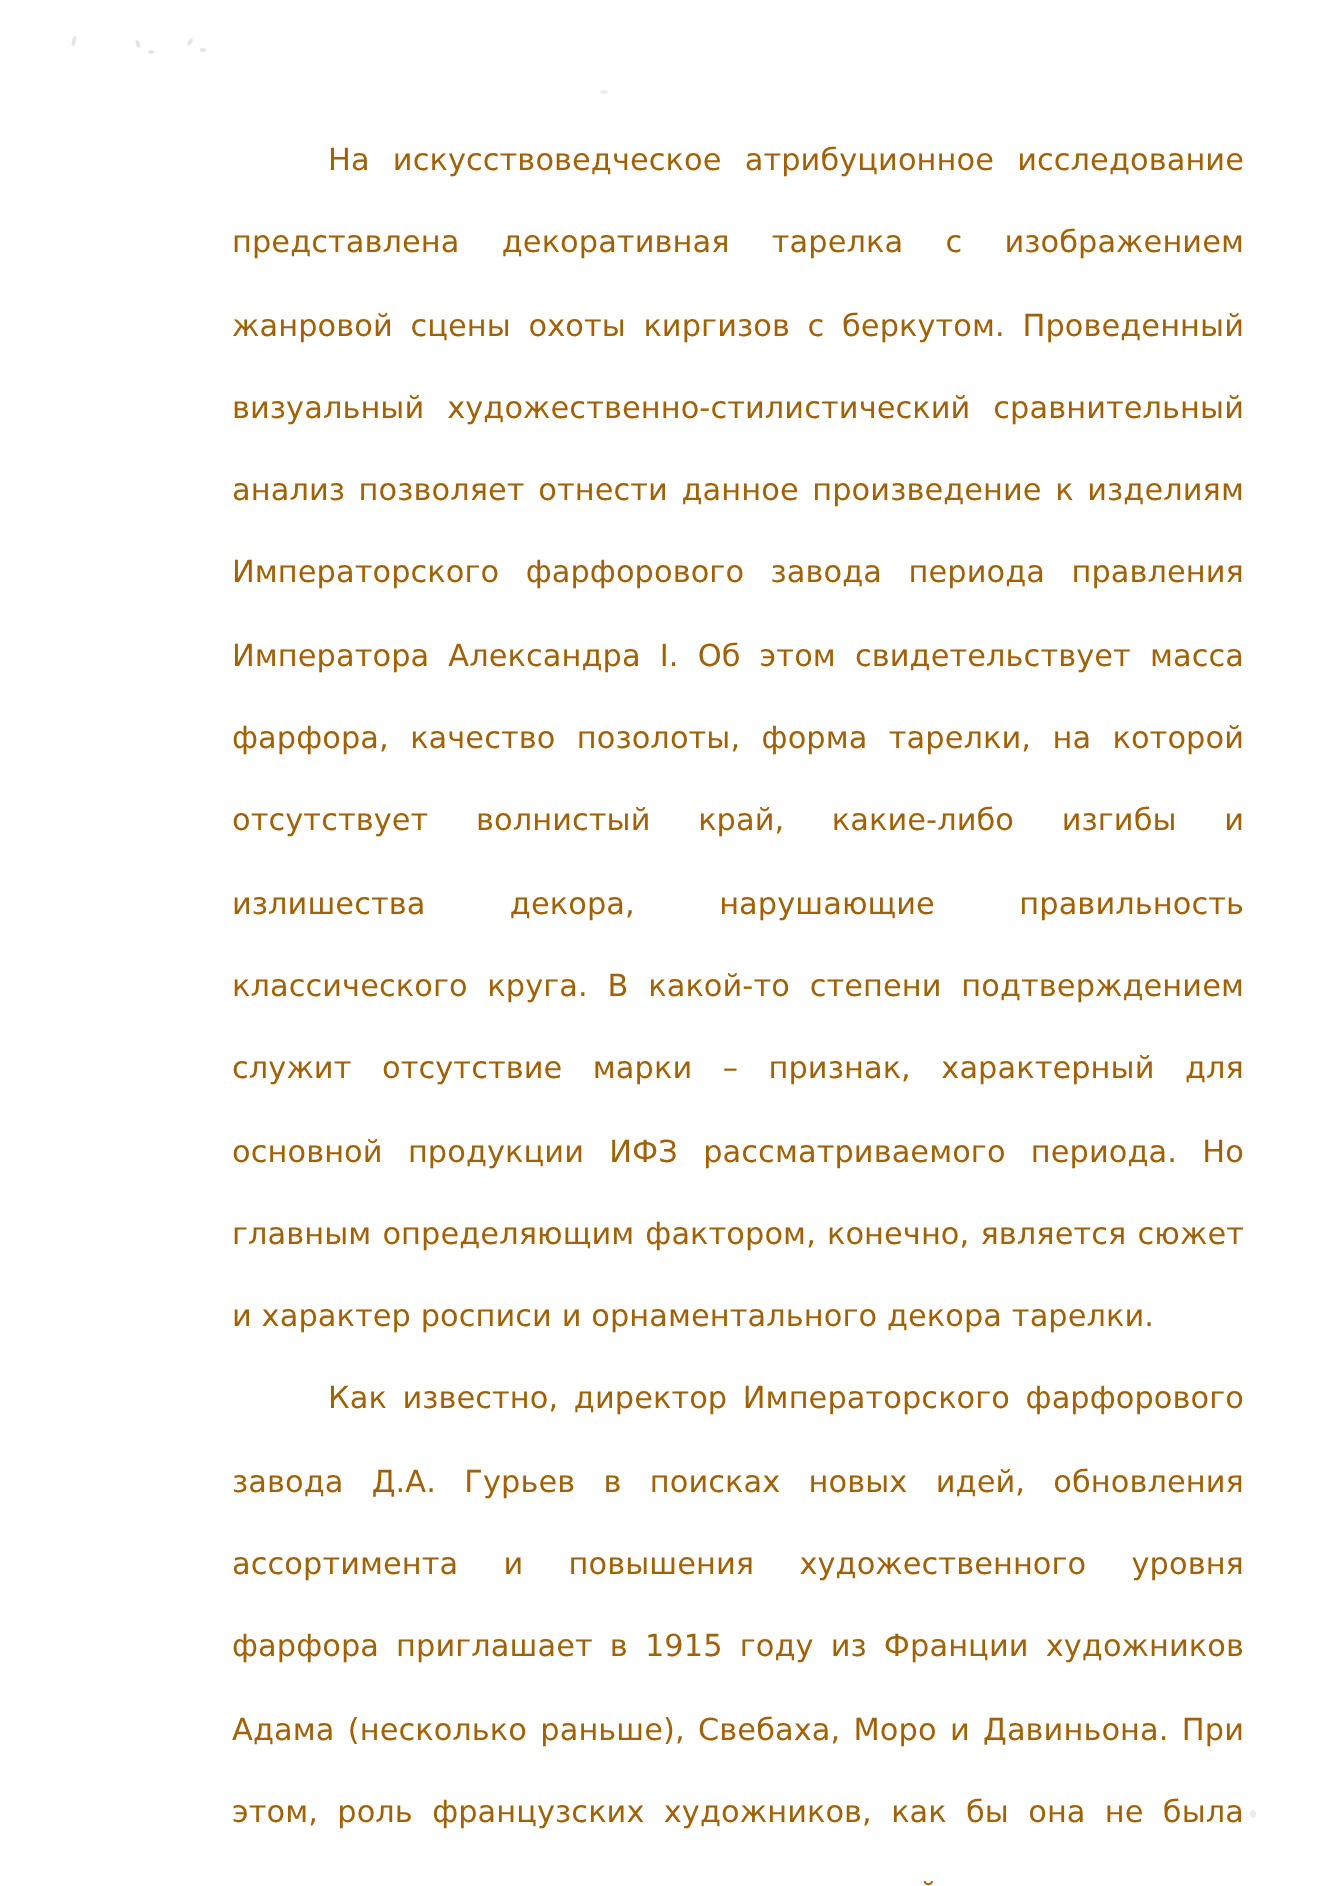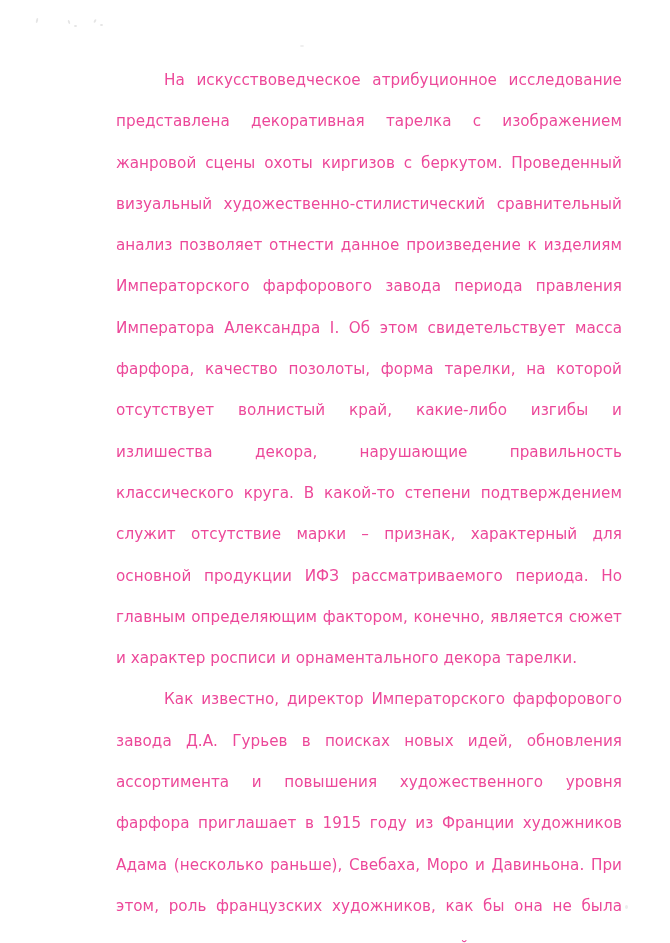--- a/index.html
+++ b/index.html
@@ -47,21 +47,21 @@
     width: 506px;
   }
 
   .para {
     margin: 0;
     text-align: justify;
     text-justify: inter-word;
     font-size: 15.2px;
     line-height: 41.3px;
     letter-spacing: 0.05px;
-    color: #ec4899;
+    color: #a16207;
     text-indent: 48px;
   }
   .para + .para { margin-top: 0; }
 
   
   .footer {
     position: absolute;
     left: 0;
     right: 0;
     bottom: 0;

